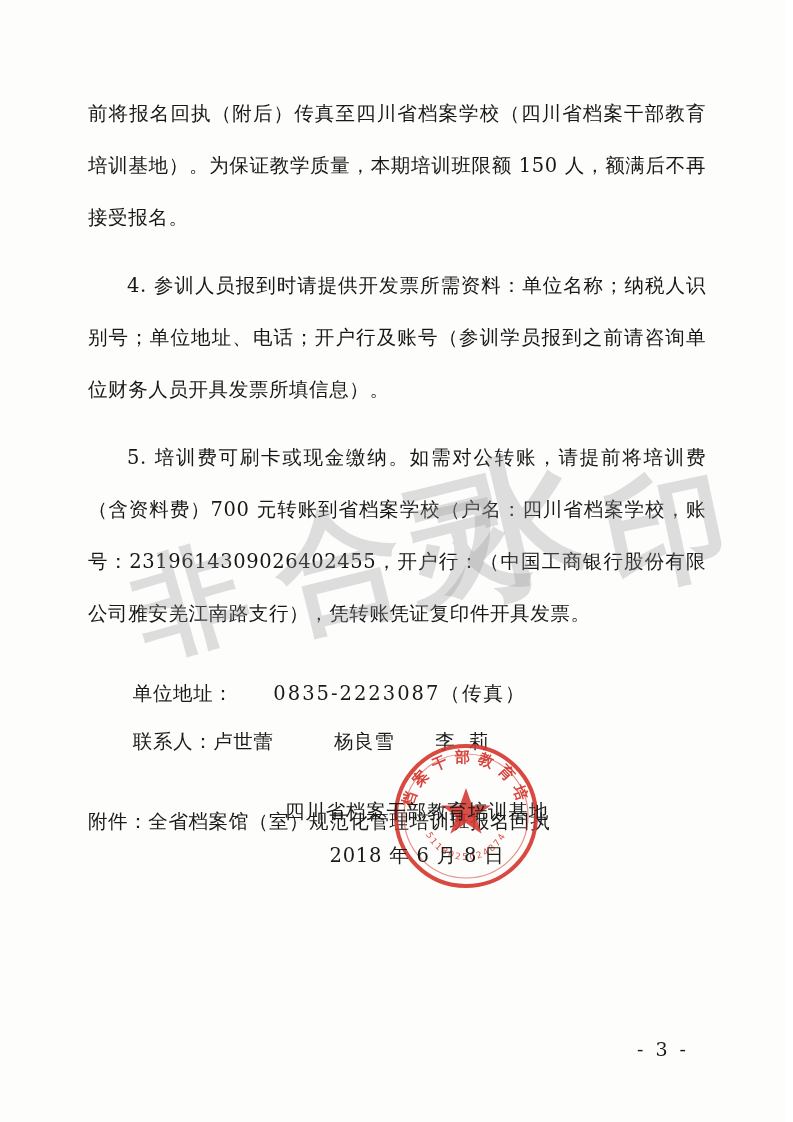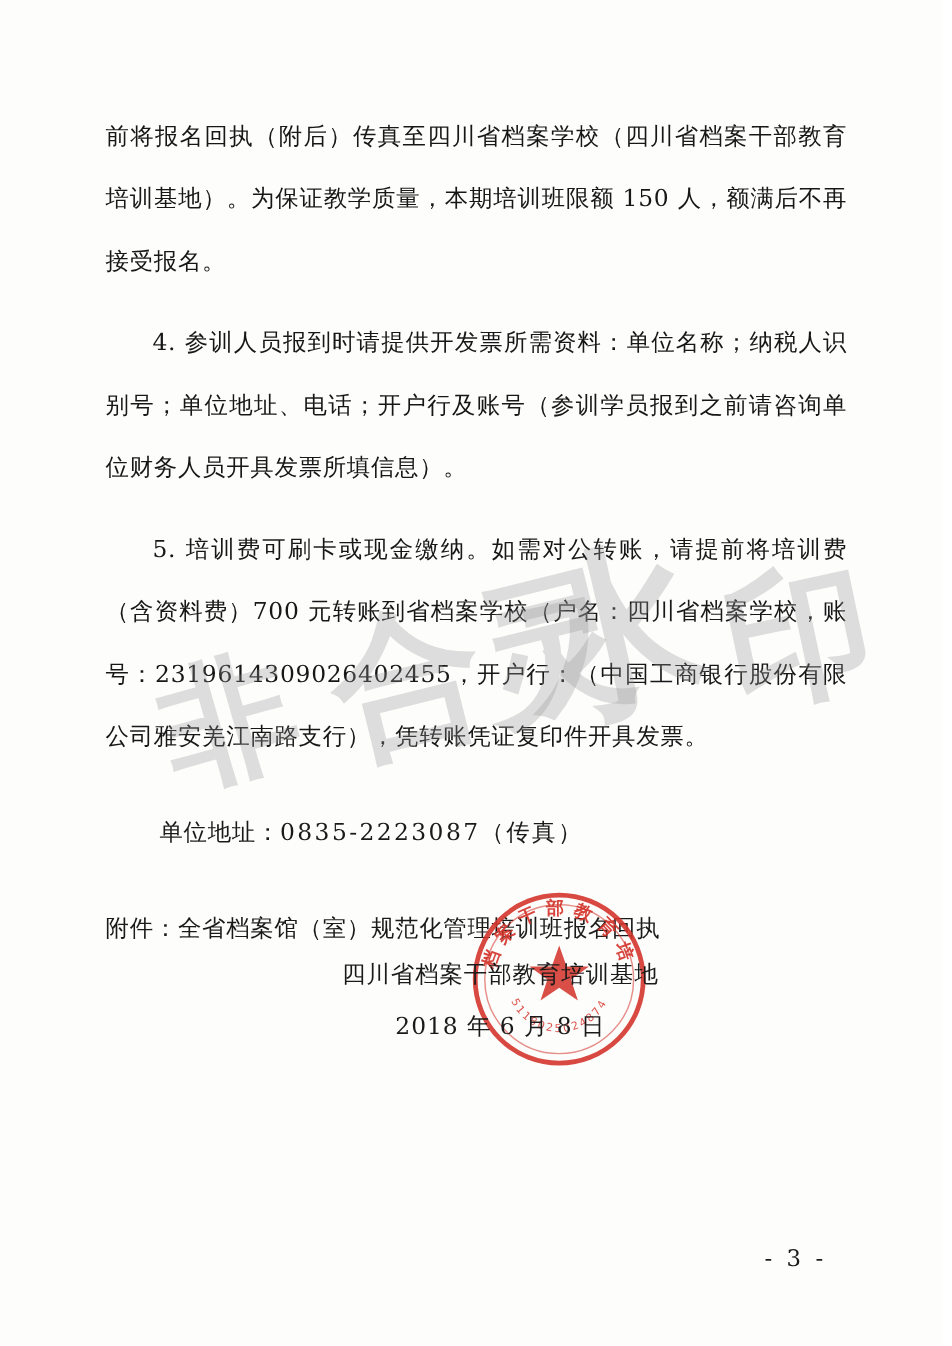--- a/index.html
+++ b/index.html
@@ -42,21 +42,21 @@
 
   
   .contact-block {
     margin-top: 30px;
     font-size: 19.5px;
     line-height: 48px;
     letter-spacing: 0.6px;
   }
   .contact-line { text-indent: 2.3em; margin: 0; }
   .contact-line.second { text-indent: 7.3em; }
-  .contact-line .spaced { letter-spacing: 2px; }
+  .contact-line .spaced { letter-spacing: 2px; margin-left: 40px; }
   .name-gap-1 { display: inline-block; width: 3.1em; }
   .name-gap-2 { display: inline-block; width: 2.1em; }
   .name-inner-gap { display: inline-block; width: 0.7em; }
 
   
   .attachment {
     margin-top: 34px;
     font-size: 19.5px;
     line-height: 44px;
     letter-spacing: 0.6px;
@@ -131,20 +131,23 @@
     <p class="para">前将报名回执（附后）传真至四川省档案学校（四川省档案干部教育培训基地）。为保证教学质量，本期培训班限额 150 人，额满后不再接受报名。</p>
     <div class="gap-small"></div>
     <p class="para indent">4. 参训人员报到时请提供开发票所需资料：单位名称；纳税人识别号；单位地址、电话；开户行及账号（参训学员报到之前请咨询单位财务人员开具发票所填信息）。</p>
     <div class="gap-small"></div>
     <p class="para indent">5. 培训费可刷卡或现金缴纳。如需对公转账，请提前将培训费（含资料费）700 元转账到省档案学校（户名：四川省档案学校，账号：2319614309026402455，开户行：（中国工商银行股份有限公司雅安羌江南路支行），凭转账凭证复印件开具发票。</p>
 
     <div class="contact-block">
       <p class="contact-line">
         <span>单位地址：</span><span class="spaced">0835-2223087（传真）</span>
       </p>
+      <p class="contact-line">
+        <span>联系人：</span><span>卢世蕾</span><span class="name-gap-1"></span><span>杨良雪</span><span class="name-gap-2"></span><span>李</span><span class="name-inner-gap"></span><span>莉</span>
+      </p>
     </div>
 
     <div class="attachment">附件：全省档案馆（室）规范化管理培训班报名回执</div>
   </div>
 
   <div class="seal">
     <svg width="148" height="148" viewBox="0 0 148 148" xmlns="http://www.w3.org/2000/svg">
       <defs>
         <path id="arcTop" d="M 20,74 A 54,54 0 0 1 128,74" fill="none"></path>
         <path id="arcBottom" d="M 30,74 A 44,44 0 0 0 118,74" fill="none"></path>

